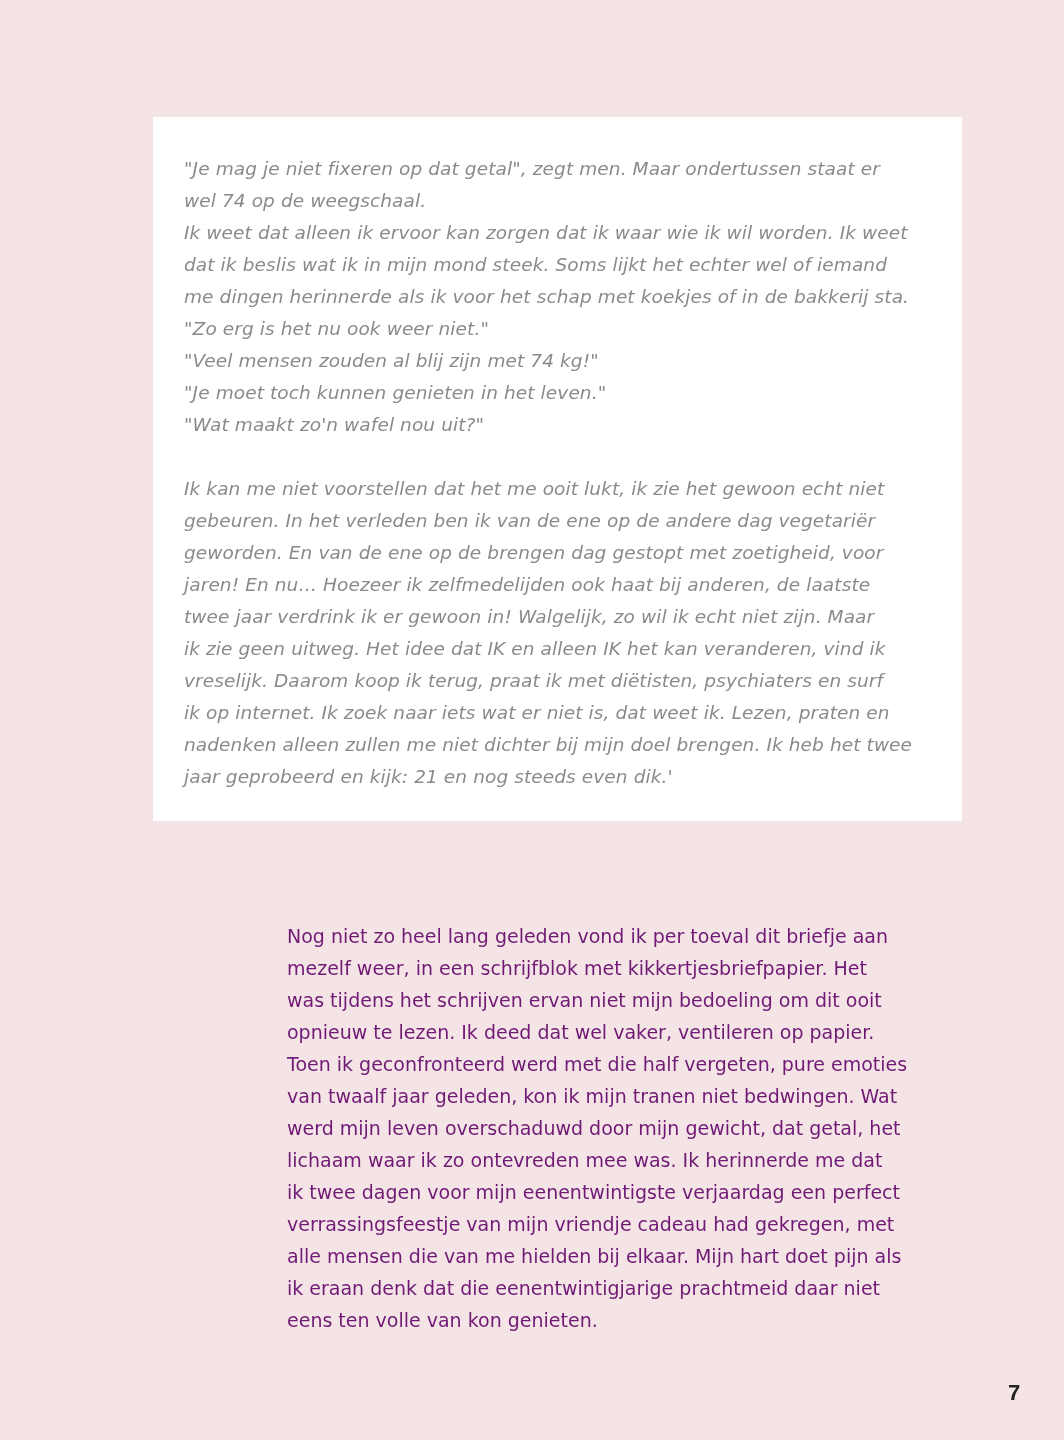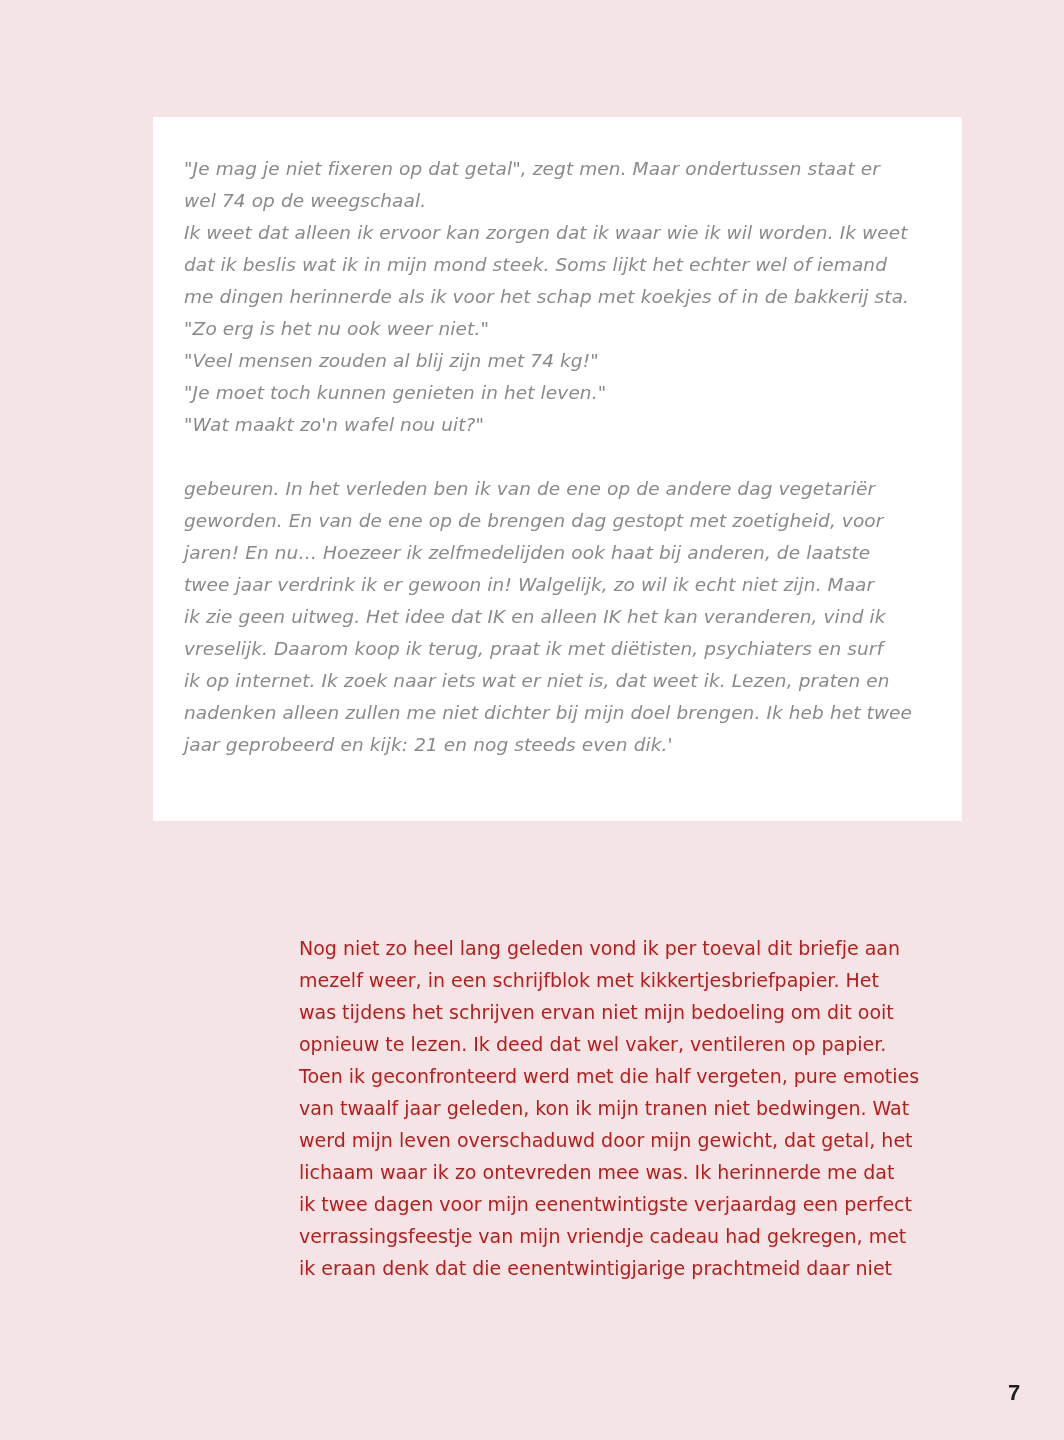--- a/index.html
+++ b/index.html
@@ -27,25 +27,25 @@
     line-height: 32px;
     color: #8a8a8a;
     letter-spacing: 0.1px;
   }
   .quote-para .line { display: block; white-space: nowrap; }
   .quote-gap { height: 32px; }
   .body-text {
     position: absolute;
     left: 287px; top: 920px;
     width: 650px;
-    margin: 12px;
+    margin: 0;
     font-family: "DejaVu Sans", sans-serif;
     font-size: 19px;
     line-height: 32px;
-    color: #b91c1c;
+    color: #701a75;
   }
   .body-text .line { display: block; white-space: nowrap; }
   .page-number {
     position: absolute;
     left: 1008px; top: 1380px;
     font-family: "Liberation Sans", sans-serif;
     font-weight: 700;
     font-size: 22px;
     color: #222;
   }
@@ -60,20 +60,21 @@
     <span class="line">Ik weet dat alleen ik ervoor kan zorgen dat ik waar wie ik wil worden. Ik weet</span>
     <span class="line">dat ik beslis wat ik in mijn mond steek. Soms lijkt het echter wel of iemand</span>
     <span class="line">me dingen herinnerde als ik voor het schap met koekjes of in de bakkerij sta.</span>
     <span class="line">"Zo erg is het nu ook weer niet."</span>
     <span class="line">"Veel mensen zouden al blij zijn met 74 kg!"</span>
     <span class="line">"Je moet toch kunnen genieten in het leven."</span>
     <span class="line">"Wat maakt zo'n wafel nou uit?"</span>
   </p>
   <div class="quote-gap"></div>
   <p class="quote-para">
+    <span class="line">Ik kan me niet voorstellen dat het me ooit lukt, ik zie het gewoon echt niet</span>
     <span class="line">gebeuren. In het verleden ben ik van de ene op de andere dag vegetariër</span>
     <span class="line">geworden. En van de ene op de brengen dag gestopt met zoetigheid, voor</span>
     <span class="line">jaren! En nu… Hoezeer ik zelfmedelijden ook haat bij anderen, de laatste</span>
     <span class="line">twee jaar verdrink ik er gewoon in! Walgelijk, zo wil ik echt niet zijn. Maar</span>
     <span class="line">ik zie geen uitweg. Het idee dat IK en alleen IK het kan veranderen, vind ik</span>
     <span class="line">vreselijk. Daarom koop ik terug, praat ik met diëtisten, psychiaters en surf</span>
     <span class="line">ik op internet. Ik zoek naar iets wat er niet is, dat weet ik. Lezen, praten en</span>
     <span class="line">nadenken alleen zullen me niet dichter bij mijn doel brengen. Ik heb het twee</span>
     <span class="line">jaar geprobeerd en kijk: 21 en nog steeds even dik.'</span>
   </p>
@@ -83,16 +84,18 @@
   <span class="line">Nog niet zo heel lang geleden vond ik per toeval dit briefje aan</span>
   <span class="line">mezelf weer, in een schrijfblok met kikkertjesbriefpapier. Het</span>
   <span class="line">was tijdens het schrijven ervan niet mijn bedoeling om dit ooit</span>
   <span class="line">opnieuw te lezen. Ik deed dat wel vaker, ventileren op papier.</span>
   <span class="line">Toen ik geconfronteerd werd met die half vergeten, pure emoties</span>
   <span class="line">van twaalf jaar geleden, kon ik mijn tranen niet bedwingen. Wat</span>
   <span class="line">werd mijn leven overschaduwd door mijn gewicht, dat getal, het</span>
   <span class="line">lichaam waar ik zo ontevreden mee was. Ik herinnerde me dat</span>
   <span class="line">ik twee dagen voor mijn eenentwintigste verjaardag een perfect</span>
   <span class="line">verrassingsfeestje van mijn vriendje cadeau had gekregen, met</span>
+  <span class="line">alle mensen die van me hielden bij elkaar. Mijn hart doet pijn als</span>
   <span class="line">ik eraan denk dat die eenentwintigjarige prachtmeid daar niet</span>
+  <span class="line">eens ten volle van kon genieten.</span>
 </p>
 
 <div class="page-number">7</div>
 
 </body></html>

